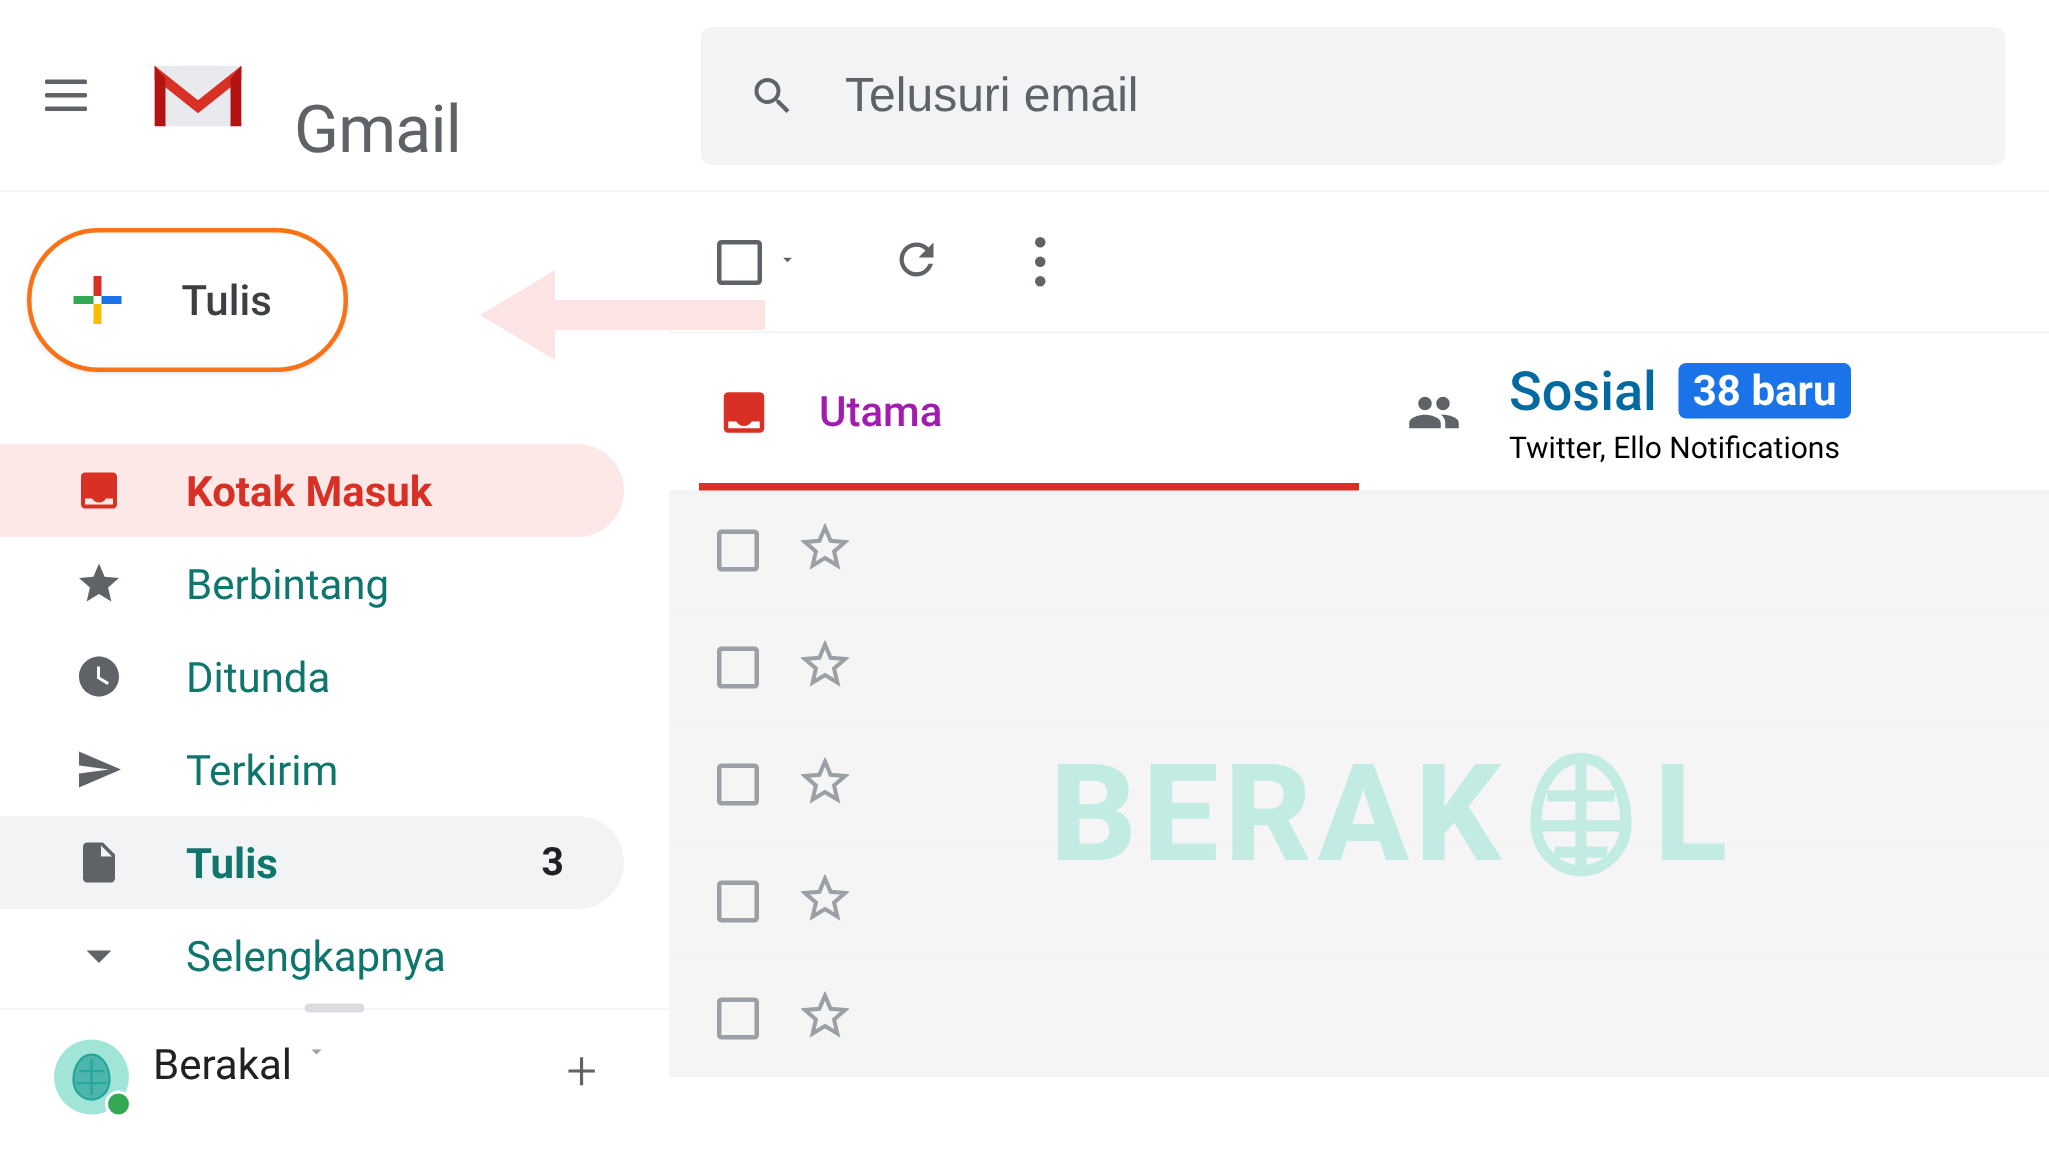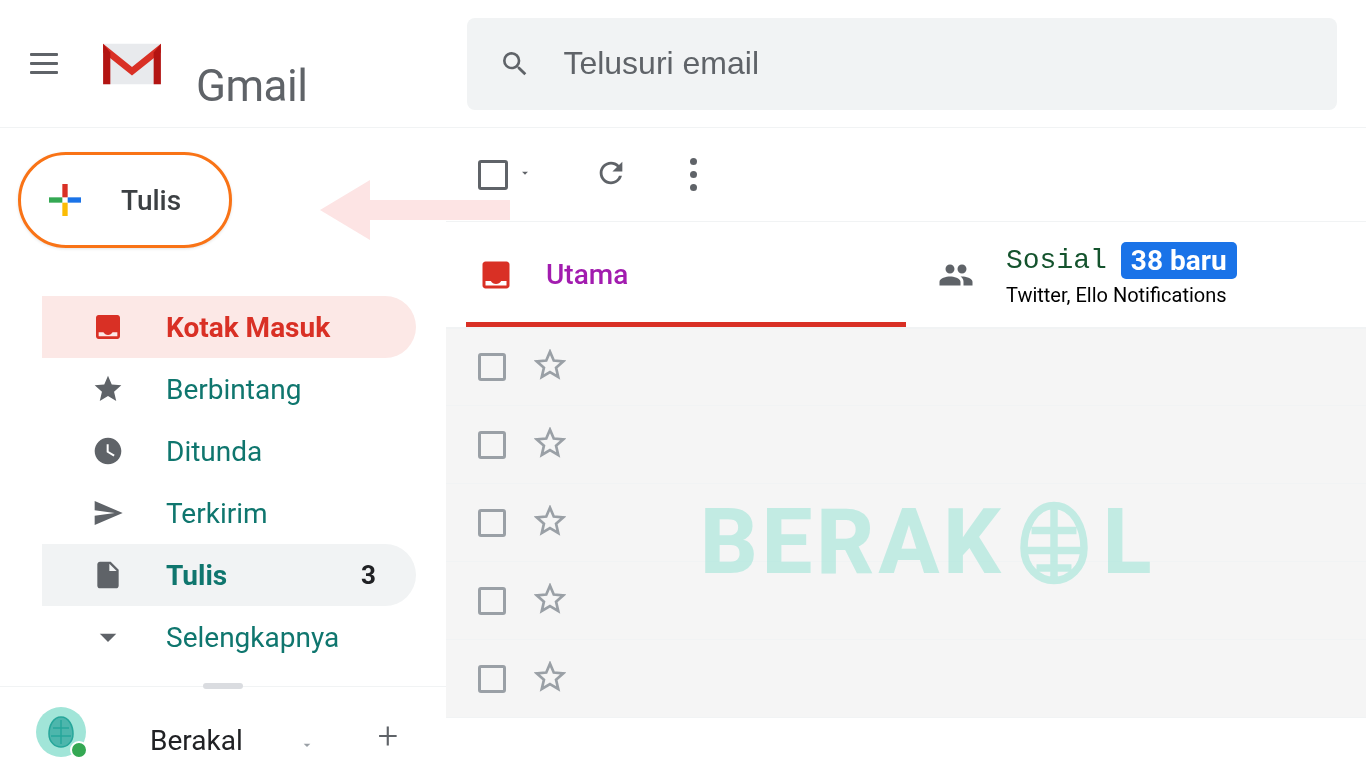--- a/index.html
+++ b/index.html
@@ -18,38 +18,38 @@
 .search-input::placeholder { color: #5f6368; }
 
 .body-area { display: flex; height: calc(768px - 128px); }
 .sidebar { width: 500px; padding-top: 24px; }
 .compose-btn { margin-left: 18px; display: flex; align-items: center; background: #fff; border: 3px solid #f97316; border-radius: 48px; height: 96px; padding: 0 48px 0 20px; box-shadow: 0 1px 3px rgba(60,64,67,0.15); cursor: pointer; width: fit-content; }
 .plus-icon { width: 48px; height: 48px; margin-right: 32px; }
 .compose-text { font-size: 28px; color: #3c4043; font-weight: 500; }
 
 .arrow-annotation { position: absolute; left: 310px; top: 165px; width: 200px; height: 90px; pointer-events: none; }
 
-.nav-list { margin-top: 48px; padding-left: 42px; }
+.nav-list { margin-top: 48px; }
 .nav-item { display: flex; align-items: center; height: 62px; padding-left: 48px; cursor: pointer; border-radius: 0 32px 32px 0; margin-right: 30px; }
 .nav-item.active { background: #fce8e6; }
 .nav-item.draf-hover { background: #f1f3f4; }
 .nav-icon { width: 36px; height: 36px; margin-right: 40px; display: flex; align-items: center; justify-content: center; }
 .nav-icon svg { width: 32px; height: 32px; }
 .nav-label { font-size: 28px; color: #0f766e; font-weight: 400; }
 .nav-item.active .nav-label { color: #d93025; font-weight: 700; }
 .nav-item.active .nav-icon svg { fill: #d93025; }
 .nav-item.bold .nav-label { font-weight: 700; }
 .nav-count { margin-left: auto; margin-right: 40px; font-size: 26px; color: #202124; font-weight: 700; }
 .nav-icon.star svg { fill: #5f6368; }
 .nav-icon.clock svg { fill: #5f6368; }
 .nav-icon.send svg { fill: #5f6368; }
 .nav-icon.file svg { fill: #5f6368; }
 .nav-icon.chevron svg { fill: #5f6368; stroke: #5f6368; }
 
-.hangouts-area { border-top: 1px solid #f1f3f4; margin-top: 18px; padding: 20px 0 0 36px; display: flex; align-items: flex-end; position: relative; gap: 48px; }
+.hangouts-area { border-top: 1px solid #f1f3f4; margin-top: 4px; padding: 20px 0 0 36px; display: flex; align-items: flex-start; position: relative; }
 .hangouts-drag { position: absolute; top: -4px; left: 50%; transform: translateX(-50%); width: 40px; height: 6px; background: #dadce0; border-radius: 3px; }
 .avatar { width: 50px; height: 50px; border-radius: 50%; position: relative; }
 .avatar-img { width: 50px; height: 50px; border-radius: 50%; background: #a1e5d8; display: flex; align-items: center; justify-content: center; }
 .presence-dot { position: absolute; bottom: -2px; right: -2px; width: 18px; height: 18px; background: #34a853; border-radius: 50%; border: 2px solid #fff; }
 .hangouts-name { font-size: 28px; color: #202124; margin-left: 16px; }
 .hangouts-dropdown { margin-left: 8px; }
 .add-contact { margin-left: auto; margin-right: 48px; font-size: 36px; color: #5f6368; font-weight: 300; cursor: pointer; }
 
 .main { flex: 1; }
 .toolbar { display: flex; align-items: center; height: 94px; padding-left: 32px; border-bottom: 1px solid #f1f3f4; }
@@ -64,21 +64,21 @@
 .tabs { display: flex; height: 106px; border-bottom: 1px solid #f1f3f4; }
 .tab { display: flex; align-items: center; padding: 0 32px; cursor: pointer; position: relative; min-width: 460px; }
 .tab.active::after { content: ''; position: absolute; bottom: 0; left: 20px; right: 0; height: 5px; background: #d93025; }
 .tab-icon { width: 36px; height: 36px; margin-right: 32px; }
 .tab-icon.utama svg { fill: #d93025; }
 .tab-icon.sosial svg { fill: #5f6368; }
 .tab-label { font-size: 28px; font-weight: 500; }
 .tab.active .tab-label { color: #a21caf; }
 .tab-sosial-content { display: flex; flex-direction: column; }
 .tab-sosial-row { display: flex; align-items: center; gap: 14px; }
-.tab-sosial-label { font-size: 28px; color: #14532d; font-weight: 500; font-family: Liberation Mono, monospace; }
+.tab-sosial-label { font-size: 36px; color: #0369a1; font-weight: 500; }
 .tab-badge { background: #1a73e8; color: #fff; font-size: 28px; font-weight: 700; padding: 2px 10px; border-radius: 5px; }
 .tab-sub { font-size: 20px; color: #000000; margin-top: 4px; }
 
 .email-list { }
 .email-row { display: flex; align-items: center; height: 78px; padding-left: 32px; border-bottom: 1px solid #f1f3f4; background: #f5f5f5; }
 .email-row:first-child { border-top: 1px solid #f1f3f4; }
 .email-checkbox { width: 28px; height: 28px; border: 3px solid #9aa0a6; border-radius: 3px; margin-right: 28px; }
 .email-star svg { width: 32px; height: 32px; fill: none; stroke: #9aa0a6; stroke-width: 2; }
 
 .watermark { position: absolute; left: 700px; top: 490px; font-size: 90px; font-weight: 800; color: #a1e5d8; opacity: 0.6; letter-spacing: 4px; pointer-events: none; display: flex; align-items: center; }

